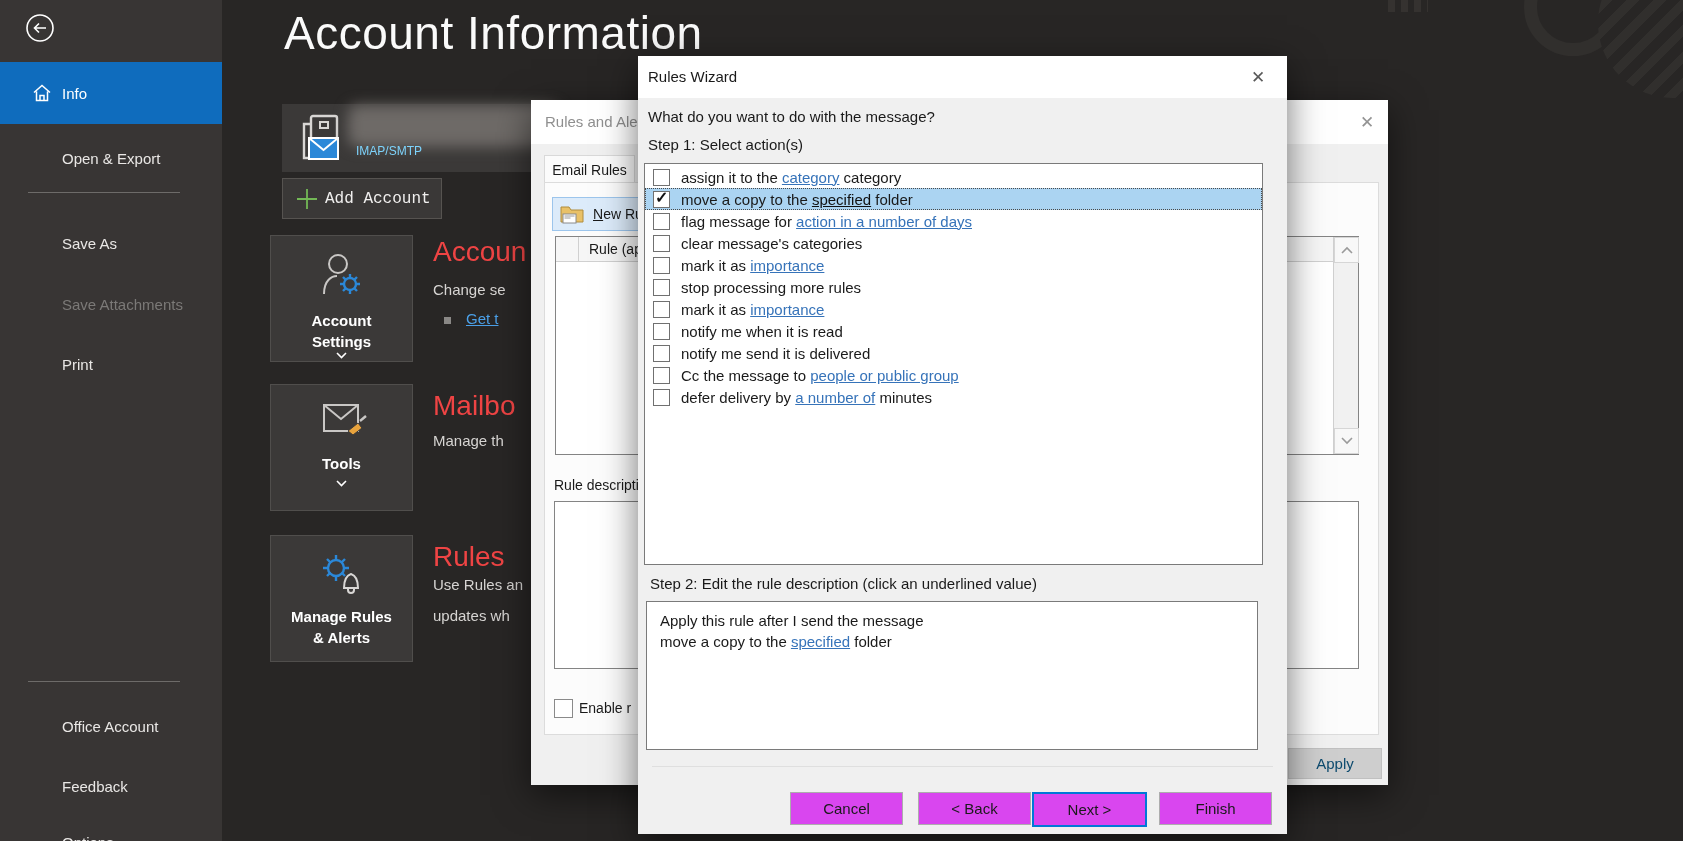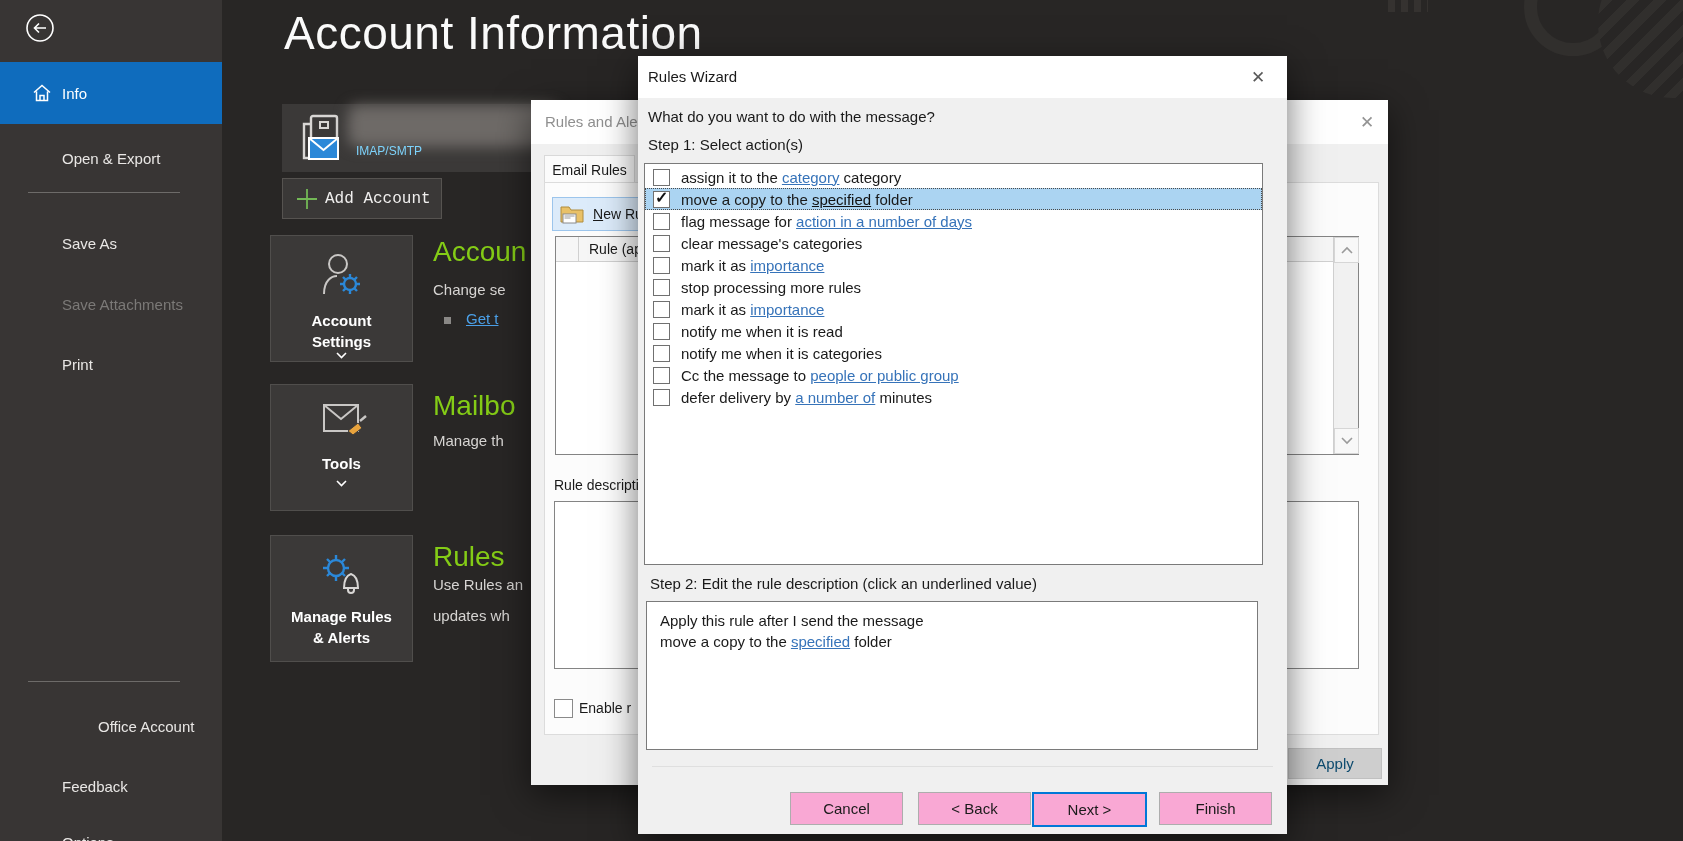--- a/index.html
+++ b/index.html
@@ -27,21 +27,21 @@
   .acct-proto{left:74px;top:40px;font-size:12px;color:#7dd3fc;}
   .addacct{left:282px;top:178px;width:158px;height:39px;background:#3a3837;border:1px solid #565350;
            display:flex;align-items:center;cursor:pointer;}
   .addacct .lbl{color:#f0efee;font-size:16px;margin-left:42px;font-family:Liberation Mono, monospace;}
 
   .tile{width:141px;background:#3b3938;border:1px solid #504e4c;color:#ffffff;
         text-align:center;cursor:pointer;}
   .tile .tlabel{font-size:15px;font-weight:bold;line-height:21px;margin-top:6px;}
   .tile svg{display:block;margin:0 auto;}
 
-  .sec-head{font-size:28px;font-weight:100;color:#84cc16;}
+  .sec-head{font-size:28px;font-weight:100;color:#ef4444;}
   .sec-line{font-size:15px;color:#d6d4d2;}
   .sec-link{font-size:15px;color:#4ba0e8;text-decoration:underline;cursor:pointer;}
   .bullet{width:7px;height:7px;background:#8a8886;}
 
   .deco-ring{left:1524px;top:-42px;width:72px;height:72px;border:13px solid #312f2d;border-radius:50%;}
   .deco-circ{left:1598px;top:-52px;width:150px;height:150px;border-radius:50%;
              background:repeating-linear-gradient(135deg,#312f2d 0 9px,#282625 9px 19px);}
   .deco-bars{left:1388px;top:0;width:40px;height:12px;
              background:repeating-linear-gradient(90deg,#353230 0 7px,#282625 7px 13px);}
 
@@ -67,21 +67,21 @@
   .ra-header{left:0;top:0;right:0;height:24px;background:#f6f6f6;border-bottom:1px solid #d0d0d0;
              font-size:14px;color:#1a1a1a;}
   .ra-header .col1{position:absolute;left:0;top:0;width:22px;height:24px;border-right:1px solid #d0d0d0;}
   .ra-header .htext{position:absolute;left:33px;top:4px;white-space:nowrap;}
   .vscroll{position:absolute;right:0;top:0;width:24px;bottom:0;background:#f1f1f1;border-left:1px solid #d0d0d0;}
   .sbtn{position:absolute;left:0;width:23px;height:24px;background:#f8f8f8;border:1px solid #d6d6d6;
         display:flex;align-items:center;justify-content:center;cursor:pointer;}
   .ra-label{font-size:14px;color:#1a1a1a;white-space:nowrap;}
   .ra-descbox{background:#ffffff;border:1px solid #848484;}
   .cb{background:#ffffff;border:1px solid #8a8a8a;}
-  .btn{background:#f9a8d4;border:1px solid #adadad;display:flex;align-items:center;justify-content:center;
+  .btn{background:#d946ef;border:1px solid #adadad;display:flex;align-items:center;justify-content:center;
        font-size:15px;color:#1a1a1a;cursor:pointer;}
   .btn.default{border:2px solid #0078d7;}
   .btn.disabled{background:#cecece;border:1px solid #c0c0c0;color:#0c4a6e;cursor:default;text-align:right;}
 
   
   .wiz-dlg{left:638px;top:56px;width:649px;height:778px;background:#f0f0f0;}
   .wiz-text{font-size:15px;color:#1a1a1a;white-space:nowrap;}
   .wiz-list{left:6px;top:107px;width:617px;height:398px;background:#ffffff;
             border:1px solid #7a7a7a;overflow:hidden;padding-top:2px;box-sizing:content-box;}
   .act-row{position:relative;height:22px;display:flex;align-items:center;font-size:15px;color:#1a1a1a;
@@ -127,21 +127,21 @@
         </div>
         <div class="abs nav-item" style="top: 223px;">
           <span class="lbl">Save As</span>
         </div>
         <div class="abs nav-item disabled" style="top: 284px;">
           <span class="lbl">Save Attachments</span>
         </div>
         <div class="abs nav-item" style="top: 344px;">
           <span class="lbl">Print</span>
         </div>
-        <div class="abs nav-item" style="top: 706px; margin-left: 36px;">
+        <div class="abs nav-item" style="top: 706px;">
           <span class="lbl">Office Account</span>
         </div>
         <div class="abs nav-item" style="top: 766px;">
           <span class="lbl">Feedback</span>
         </div>
         <div class="abs nav-item" style="top: 822px;">
           <span class="lbl">Options</span>
         </div>
       </div>
     <div class="abs nav-divider" style="top:192px"></div>
@@ -315,21 +315,21 @@
         <div class="act-row">
           <span class="ck"></span>
           <span class="txt"><span>mark it as </span><a>importance</a></span>
         </div>
         <div class="act-row">
           <span class="ck"></span>
           <span class="txt"><span>notify me when it is read</span></span>
         </div>
         <div class="act-row">
           <span class="ck"></span>
-          <span class="txt"><span>notify me when it is categories</span></span>
+          <span class="txt"><span>notify me send it is delivered</span></span>
         </div>
         <div class="act-row">
           <span class="ck"></span>
           <span class="txt"><span>Cc the message to </span><a>people or public group</a></span>
         </div>
         <div class="act-row">
           <span class="ck"></span>
           <span class="txt"><span>defer delivery by </span><a>a number of</a><span> minutes</span></span>
         </div>
       </div>

